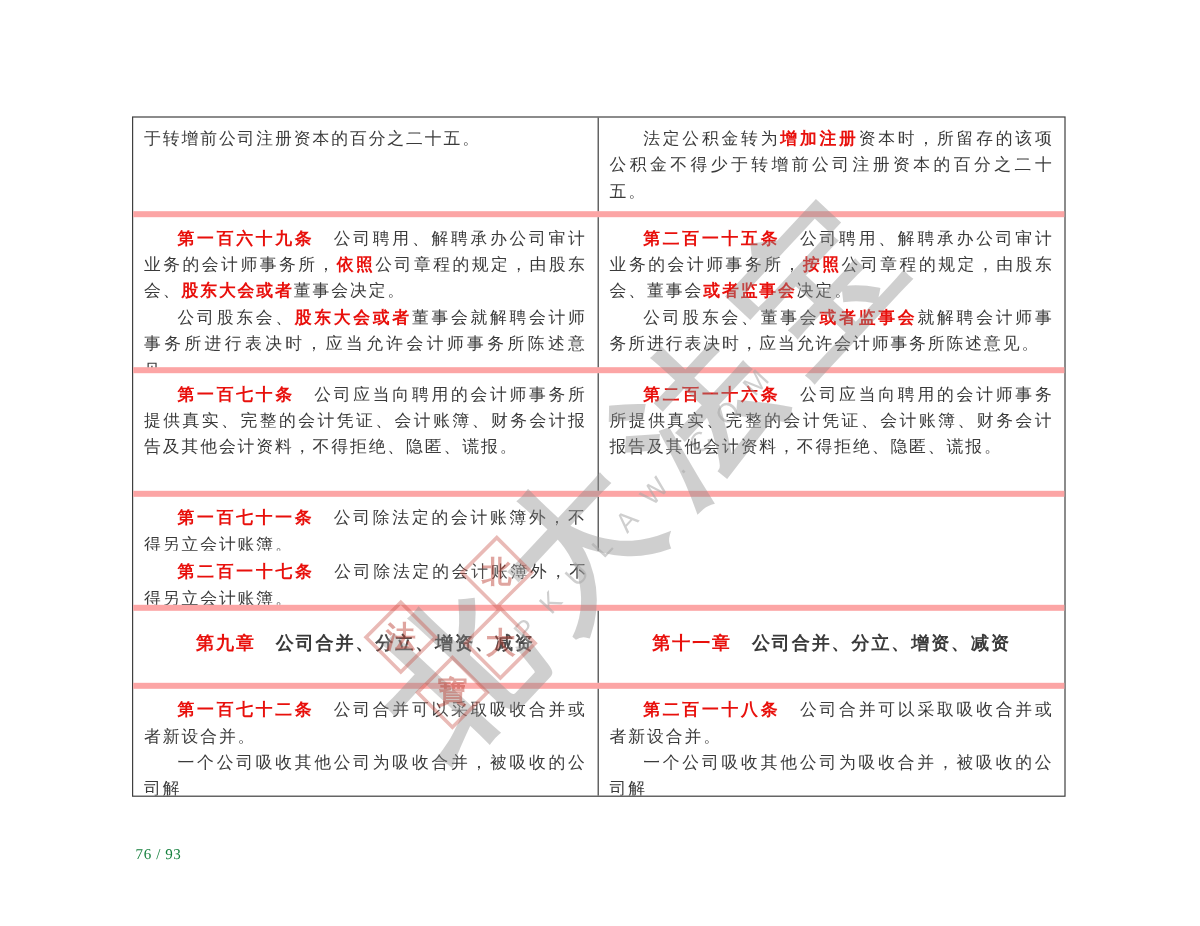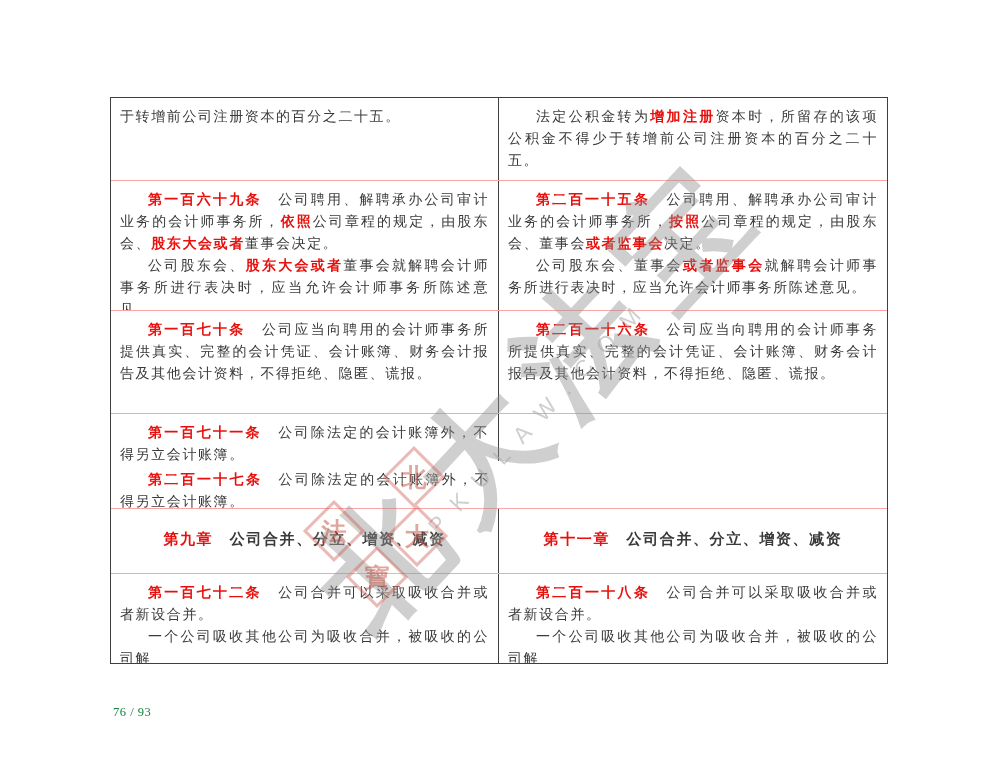--- a/index.html
+++ b/index.html
@@ -8,21 +8,21 @@
     font-family:"Liberation Serif","DejaVu Serif",serif;
     color:#3a3a3a;
   }
   .law-table{
     position:absolute;left:110px;top:97px;width:778px;
     border:1px solid #3f3f3f;
     box-sizing:border-box;
     background:transparent;
     z-index:1;
   }
-  .trow{display:flex;border-bottom:1px solid #fca5a5;box-sizing:border-box;}
+  .trow{display:flex;border-bottom:5px solid #fca5a5;box-sizing:border-box;}
   .trow:last-child{border-bottom:none;}
   .trow:nth-child(1){height:83px;}
   .trow:nth-child(2){height:130px;}
   .trow:nth-child(3){height:103px;}
   .trow:nth-child(4){height:95px;flex-direction:column;}
   .trow:nth-child(5){height:65px;}
   .trow:nth-child(6){height:89px;}
   .tcell{
     width:50%;box-sizing:border-box;padding:8px 9px 4px 9px;
     overflow:hidden;

